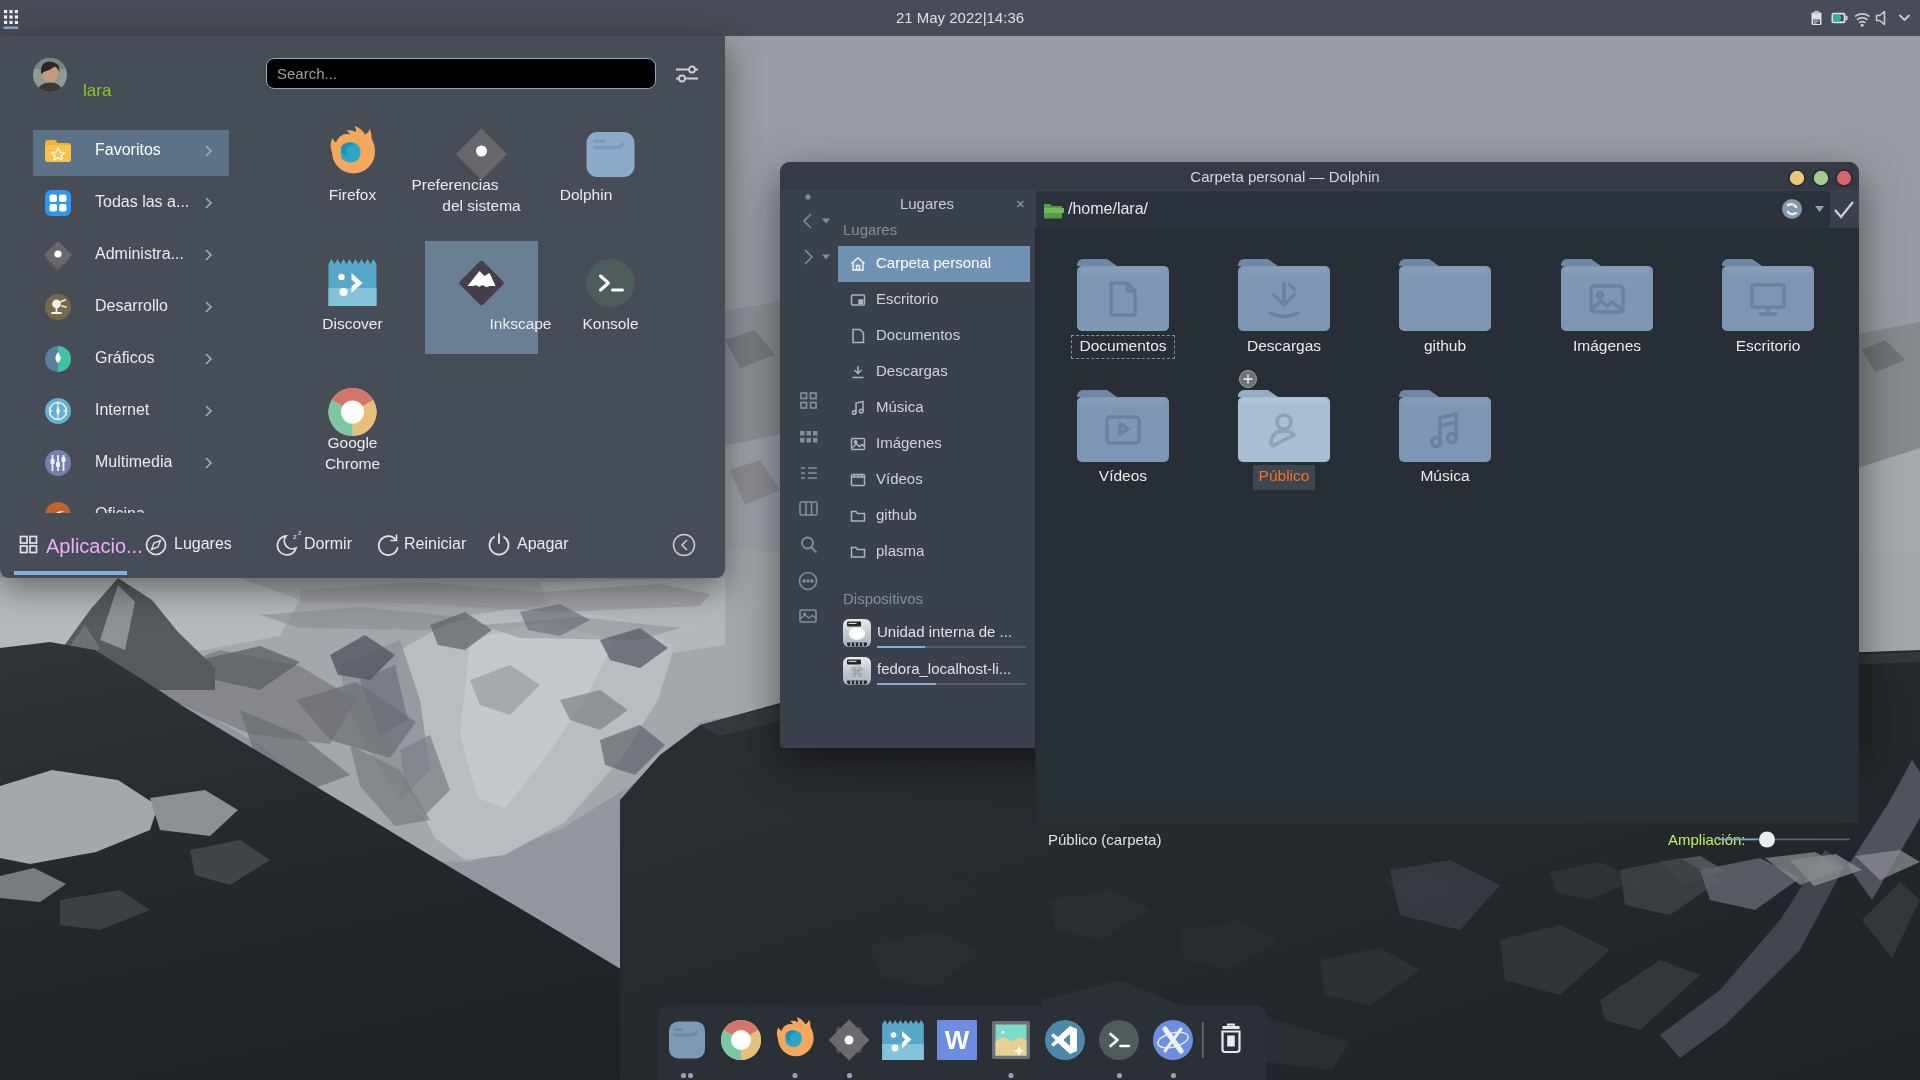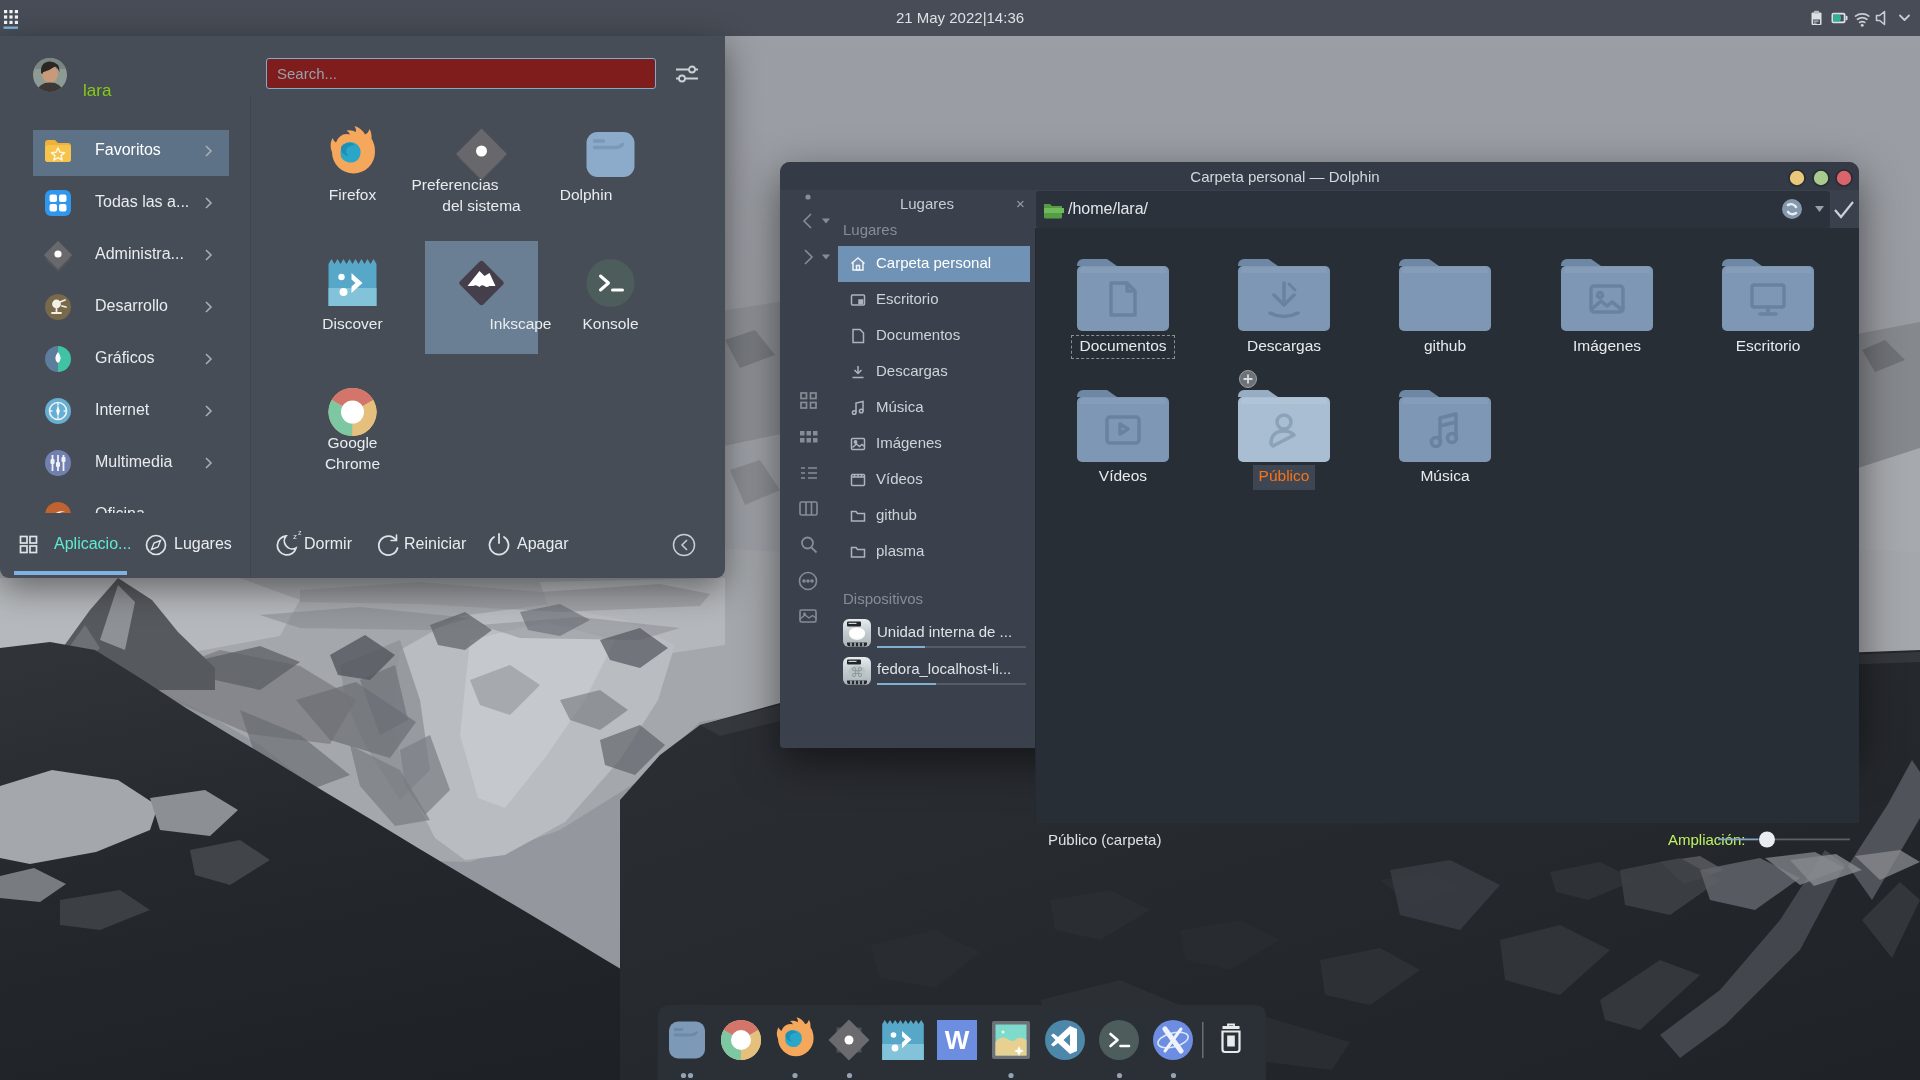--- a/index.html
+++ b/index.html
@@ -439,21 +439,21 @@
     <g clip-path="url(#avc)">
       <rect width="36" height="36" fill="#8e9a94"></rect>
       <rect x="0" y="0" width="36" height="12" fill="#7a8682"></rect>
       <ellipse cx="18" cy="17" rx="8" ry="9" fill="#c79b79"></ellipse>
       <path d="M9 16 q-1 -11 9 -11.5 q10 0.5 9.5 11 q-1.5 -5 -4.5 -6 q-6 4.5 -14 6.5z" fill="#2b2624"></path>
       <path d="M9 16 q0 -6 4 -8 q-3 5 -2 9z" fill="#2b2624"></path>
       <path d="M4 36 q2.5 -10.5 14 -10.5 q11.5 0 13.5 10.5z" fill="#3c3835"></path>
     </g>
   </svg>
   <div class="abs" style="left:83px;top:45px;font-size:17px;color:#84cc16">lara</div>
-  <div class="abs" style="left:266px;top:22px;width:390px;height:31px;background:#7f1d1d;border:1px solid #7fabd0;border-radius:3px;line-height:29px;padding-left:10px;font-size:15px;color:#98a0aa">Search...</div>
+  <div class="abs" style="left:266px;top:22px;width:390px;height:31px;background:#000000;border:1px solid #7fabd0;border-radius:8px;line-height:29px;padding-left:10px;font-size:15px;color:#98a0aa">Search...</div>
   <svg class="abs" width="34" height="24" style="left:672px;top:26px" stroke="#ccd1d7" stroke-width="1.8" fill="none">
     <path d="M4 7.5 h22 M4 16.5 h22"></path>
     <circle cx="20" cy="7.5" r="3" fill="#474d57"></circle>
     <circle cx="10" cy="16.5" r="3" fill="#474d57"></circle>
   </svg>
 
   <div class="abs" style="left:250px;top:60px;width:1px;height:482px;background:#40464f"></div>
 
   <div class="abs" style="left:33px;top:94px;width:196px;height:46px;background:#5d7287"></div>
   <div id="cats">
@@ -610,21 +610,21 @@
           </g>
           <g stroke="#dfe3e7" stroke-width="1.8" stroke-linecap="round">
             <path d="M494 19 a9.5 9.5 0 1 0 10 0"></path>
             <path d="M499 16 v9"></path>
           </g>
           <g stroke="#c8cdd3" stroke-width="1.5">
             <circle cx="684" cy="27" r="10.5"></circle>
             <path d="M687 22 l-5 5 l5 5"></path>
           </g>
         </svg>
-        <div class="abs" style="left:54px;top:499px;font-size:16px;color:#5eead4">Aplicacio...</div>
+        <div class="abs" style="left:46px;top:499px;font-size:20px;color:#f0abfc">Aplicacio...</div>
         <div class="abs" style="left:174px;top:499px;font-size:16px;color:#e9ecef">Lugares</div>
         <div class="abs" style="left:304px;top:499px;font-size:16px;color:#e9ecef">Dormir</div>
         <div class="abs" style="left:404px;top:499px;font-size:16px;color:#e9ecef">Reiniciar</div>
         <div class="abs" style="left:517px;top:499px;font-size:16px;color:#e9ecef">Apagar</div>
       </div>
   <div class="abs" style="left:14px;top:535px;width:113px;height:3.5px;background:#7fb2e0"></div>
 </div>
 
 <div class="abs" id="dock" style="left:658px;top:1005px;width:608px;height:75px;background:#2b2f36;border-radius:10px 10px 0 0"></div>
 <div id="dockicons">

